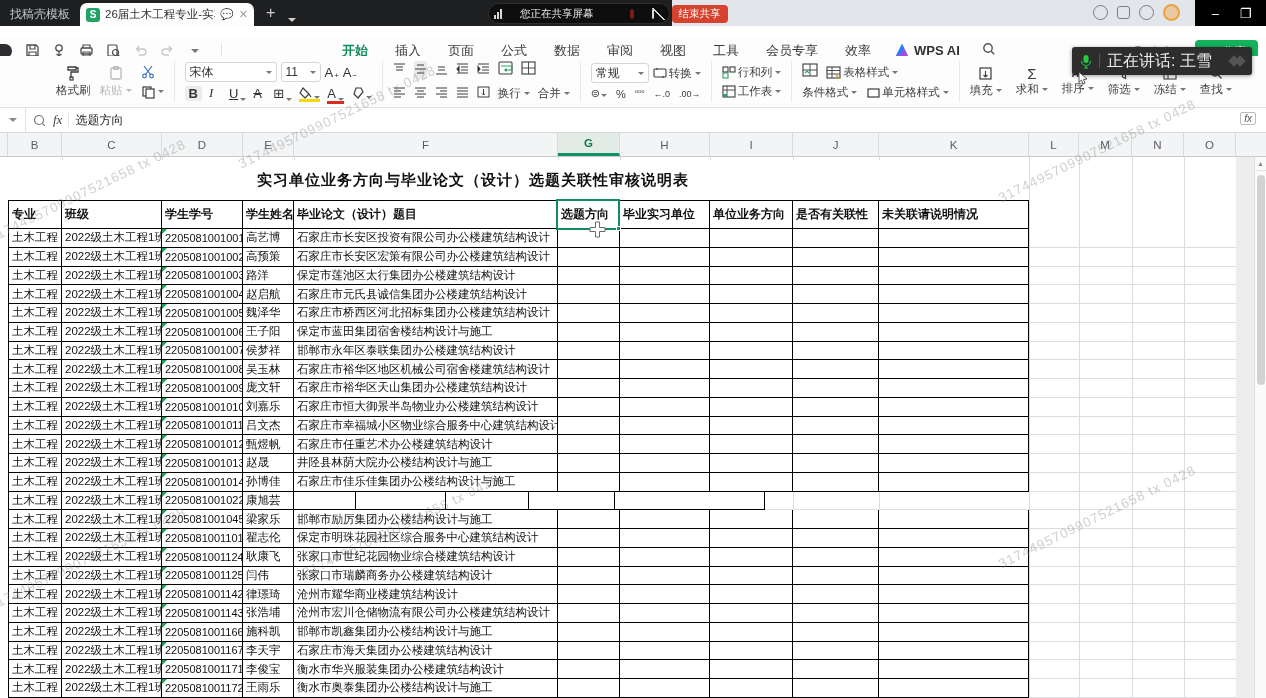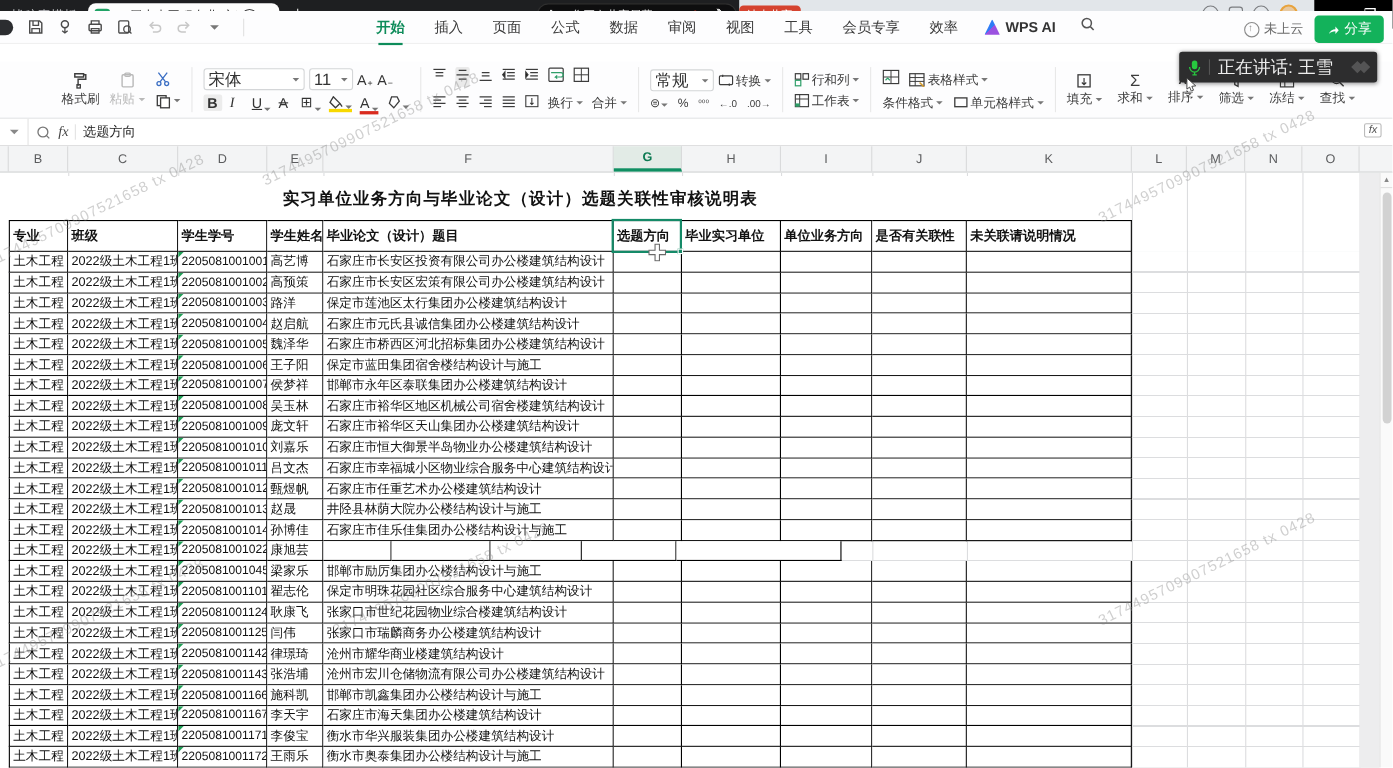--- a/index.html
+++ b/index.html
@@ -24,21 +24,21 @@
   .sig-icon { display:flex; align-items:flex-end; gap:1px; height:10px; }
   .sig-icon i { display:block; width:2px; background:#d8d8d8; }
   .share-pill .txt { color:#e8e8e8; font-size:10.5px; white-space:nowrap; }
   .pill-div { width:1px; height:12px; background:#3c3c3c; }
   .rec-dot { width:10px; height:10px; border-radius:50%; background:#e23b2e; border:2px solid #7a2019; }
   .cam-icon { width:13px; height:10px; border:1.5px solid #d8d8d8; border-radius:2px; position:relative; }
   .cam-icon::after { content:""; position:absolute; left:-2px; top:-2px; width:15px; height:12px; background:linear-gradient(45deg,transparent 46%,#d8d8d8 46%,#d8d8d8 54%,transparent 54%); }
   .end-share-btn { background:#d5432f; color:#fff; font-size:10.5px; border-radius:4px; padding:2px 7px; white-space:nowrap; }
 
   
-  .menubar { position:absolute; left:0; top:10px; width:1266px; height:30px; background:#fdfdfe; display:flex; align-items:center; border-bottom:1px solid #f0f0f0; }
+  .menubar { position:absolute; left:0; top:36px; width:1266px; height:30px; background:#fdfdfe; display:flex; align-items:center; border-bottom:1px solid #f0f0f0; }
   .qa-pill { width:12px; height:14px; background:#2b2d30; border-radius:0 7px 7px 0; margin-right:12px; }
   .qa-ic { width:17px; height:17px; margin-right:10px; color:#4a4a4a; display:flex; align-items:center; justify-content:center; }
   .qa-ic svg { display:block; }
   .qa-ic.disabled { color:#c8c8c8; }
   .v-div { width:1px; height:16px; background:#e2e2e2; margin:0 8px; }
   .menus { display:flex; align-items:center; gap:27px; margin-left:112px; }
   .menu-item { font-size:13px; color:#3a3a3a; position:relative; white-space:nowrap; cursor:default; }
   .menu-item.active { color:#0e8c5a; font-weight:bold; }
   .menu-item.active::after { content:""; position:absolute; left:2px; right:2px; bottom:-7px; height:2px; background:#0e8c5a; }
   .wps-ai { display:flex; align-items:center; gap:5px; margin-left:24px; font-size:13px; color:#333; font-weight:bold; }
@@ -55,21 +55,21 @@
   .tb-group { display:flex; align-items:center; gap:8px; padding:0 10px; }
   .tb-div { width:1px; background:#e8e8e8; margin:2px 0; }
   .big-btn { display:flex; flex-direction:column; align-items:center; justify-content:center; gap:2px; font-size:11.5px; color:#3c3c3c; min-width:34px; }
   .big-btn svg { display:block; }
   .lbl-row { display:flex; align-items:center; gap:2px; white-space:nowrap; }
   .chev { display:inline-block; width:0; height:0; border-left:3px solid transparent; border-right:3px solid transparent; border-top:3.5px solid #777; margin-left:1px; }
   .stack2 { display:flex; flex-direction:column; justify-content:space-between; padding:2px 0; }
   .small-ic { height:20px; display:flex; align-items:center; gap:2px; color:#3c3c3c; }
   .font-col { display:flex; flex-direction:column; justify-content:space-between; padding:1px 0; }
   .font-row1 { display:flex; align-items:center; gap:4px; }
-  .combo { border:1px solid #d4d6d8; border-radius:3px; height:20px; display:flex; align-items:center; justify-content:space-between; padding:0 4px; font-size:15px; color:#333; background:#fff; }
+  .combo { border:1px solid #d4d6d8; border-radius:3px; height:20px; display:flex; align-items:center; justify-content:space-between; padding:0 4px; font-size:12px; color:#333; background:#fff; }
   .combo.font-name { width:92px; }
   .combo.font-size { width:40px; }
   .combo.numfmt { width:58px;justify-content:space-between; }
   .font-row2 { display:flex; align-items:center; gap:7px; margin-top:3px; }
   .fmt-btn { font-size:13px; color:#333; display:flex; align-items:flex-end; gap:1px; min-width:13px; position:relative; }
   .fmt-b { font-weight:bold; background:#ececec; border-radius:2px; padding:0 4px; }
   .fmt-i { font-style:italic; font-family:"Liberation Serif",serif; }
   .fmt-u { text-decoration:underline; }
   .fmt-strike { text-decoration:line-through; }
   .bar-under { position:relative; }

